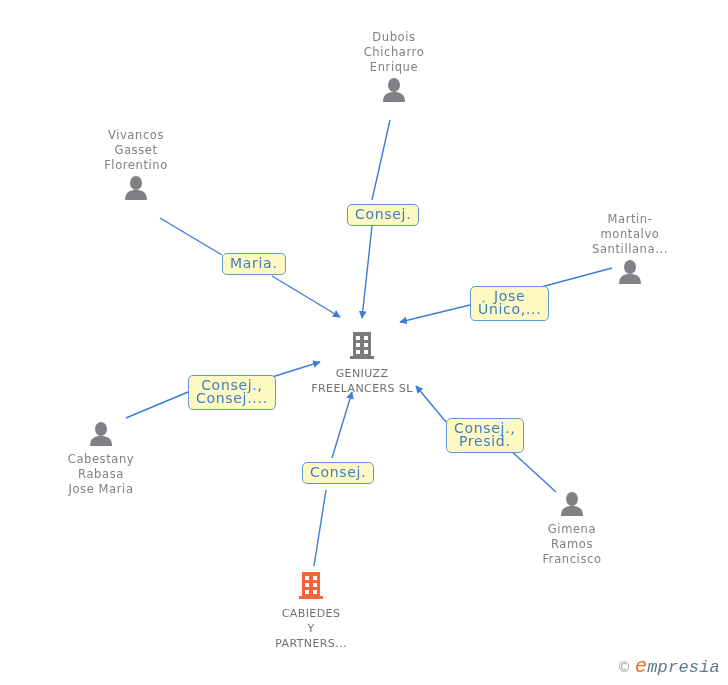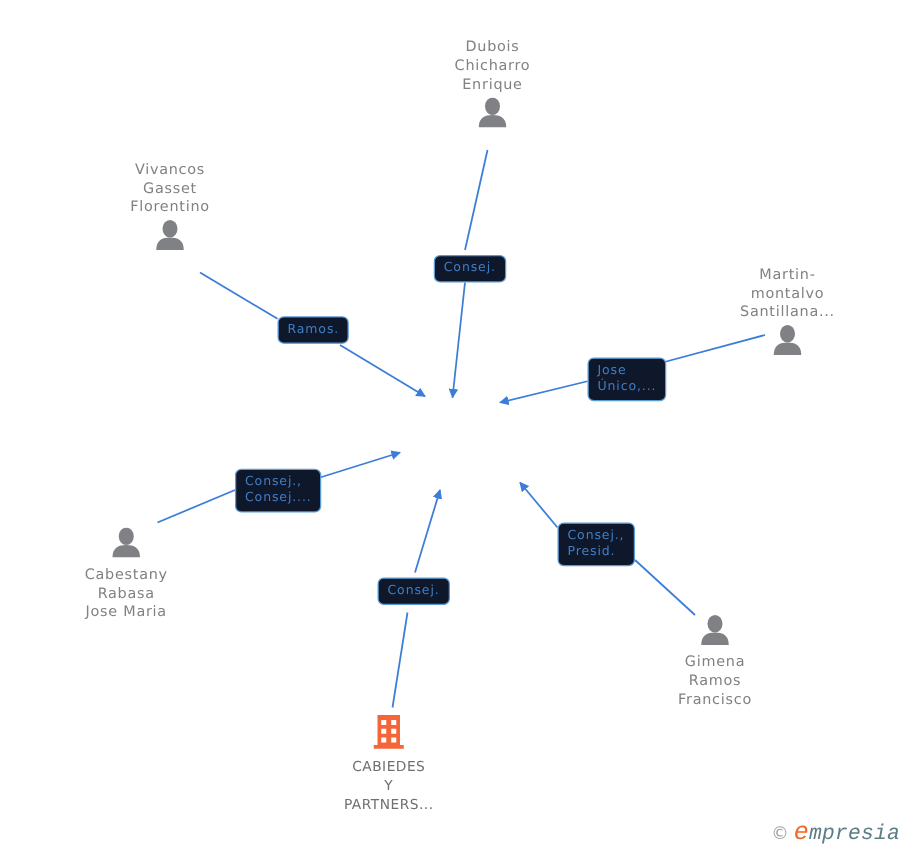--- a/index.html
+++ b/index.html
@@ -57,25 +57,26 @@
   .node.label-above .label {
     margin-bottom: 3px;
   }
   .node.label-below .label {
     margin-top: 2px;
   }
   .edge-label {
     position: absolute;
     border: 1.3px solid #5b9bd5;
     border-radius: 5px;
-    background: #0f172a;
+    background: #fef9c3;
     color: #3f7ec4;
-    font-size: 10px;
+    font-size: 14px;
     line-height: 13px;
     letter-spacing: 0.7px;
+    text-align: center;
     padding: 3px 7px 4px 7px;
     white-space: pre-line;
     box-sizing: border-box;
   }
   .watermark {
     position: absolute;
     right: 8px;
     bottom: 8px;
     display: flex;
     align-items: center;
@@ -135,20 +136,36 @@
       <line x1="556" y1="492" x2="508" y2="448" stroke="#3b7dd8" stroke-width="1.4"></line>
       <line x1="446" y1="422" x2="416" y2="386" stroke="#3b7dd8" stroke-width="1.4" marker-end="url(#arrow)"></line>
     </g>
 
     <g>
       <line x1="314" y1="566" x2="326" y2="490" stroke="#3b7dd8" stroke-width="1.4"></line>
       <line x1="332" y1="458" x2="352" y2="392" stroke="#3b7dd8" stroke-width="1.4" marker-end="url(#arrow)"></line>
     </g>
   </svg>
 
+  <div class="node company label-below" style="left:362px; top:330px;">
+    <span class="glyph">
+      <svg width="26" height="30" viewBox="0 0 26 30">
+        <rect x="4" y="2" width="18" height="24" fill="#7b7b7b"></rect>
+        <rect x="1" y="26" width="24" height="3" fill="#7b7b7b"></rect>
+        <rect x="7" y="6" width="4" height="4" fill="#ffffff"></rect>
+        <rect x="15" y="6" width="4" height="4" fill="#ffffff"></rect>
+        <rect x="7" y="13" width="4" height="4" fill="#ffffff"></rect>
+        <rect x="15" y="13" width="4" height="4" fill="#ffffff"></rect>
+        <rect x="7" y="20" width="4" height="4" fill="#ffffff"></rect>
+        <rect x="15" y="20" width="4" height="4" fill="#ffffff"></rect>
+      </svg>
+    </span>
+    <span class="label">GENIUZZ
+FREELANCERS SL</span>
+  </div>
 
   <div class="node person label-above" style="left:136px; top:128px;">
     <span class="label">Vivancos
 Gasset
 Florentino</span>
     <span class="glyph">
       <svg width="26" height="24" viewBox="0 0 26 24">
         <ellipse cx="13" cy="7" rx="6" ry="7" fill="#808184"></ellipse>
         <path d="M 2 24 C 2 16 7 14 13 14 C 19 14 24 16 24 24 Z" fill="#808184"></path>
       </svg>
@@ -216,21 +233,21 @@
         <rect x="15" y="20" width="4" height="4" fill="#ffffff"></rect>
       </svg>
     </span>
     <span class="label">CABIEDES
 Y
 PARTNERS...</span>
   </div>
 
   <div class="edge-label" style="left:347px; top:204px;">Consej.</div>
 
-  <div class="edge-label" style="left:222px; top:253px;">Ramos.</div>
+  <div class="edge-label" style="left:222px; top:253px;">Maria.</div>
 
   <div class="edge-label" style="left:470px; top:286px;">Jose
 Único,...</div>
 
   <div class="edge-label" style="left:188px; top:375px;">Consej.,
 Consej....</div>
 
   <div class="edge-label" style="left:446px; top:418px;">Consej.,
 Presid.</div>
 

